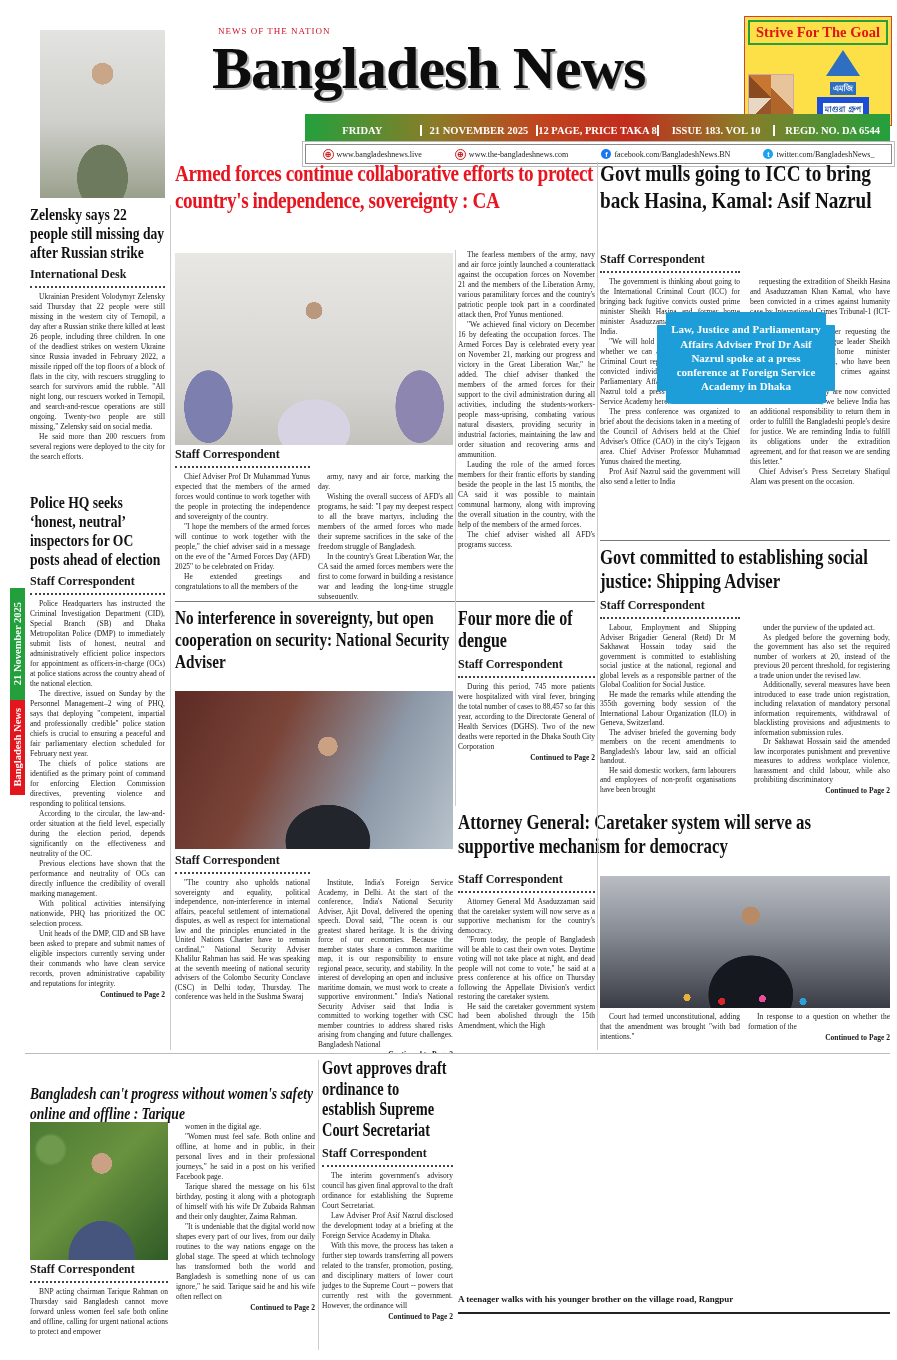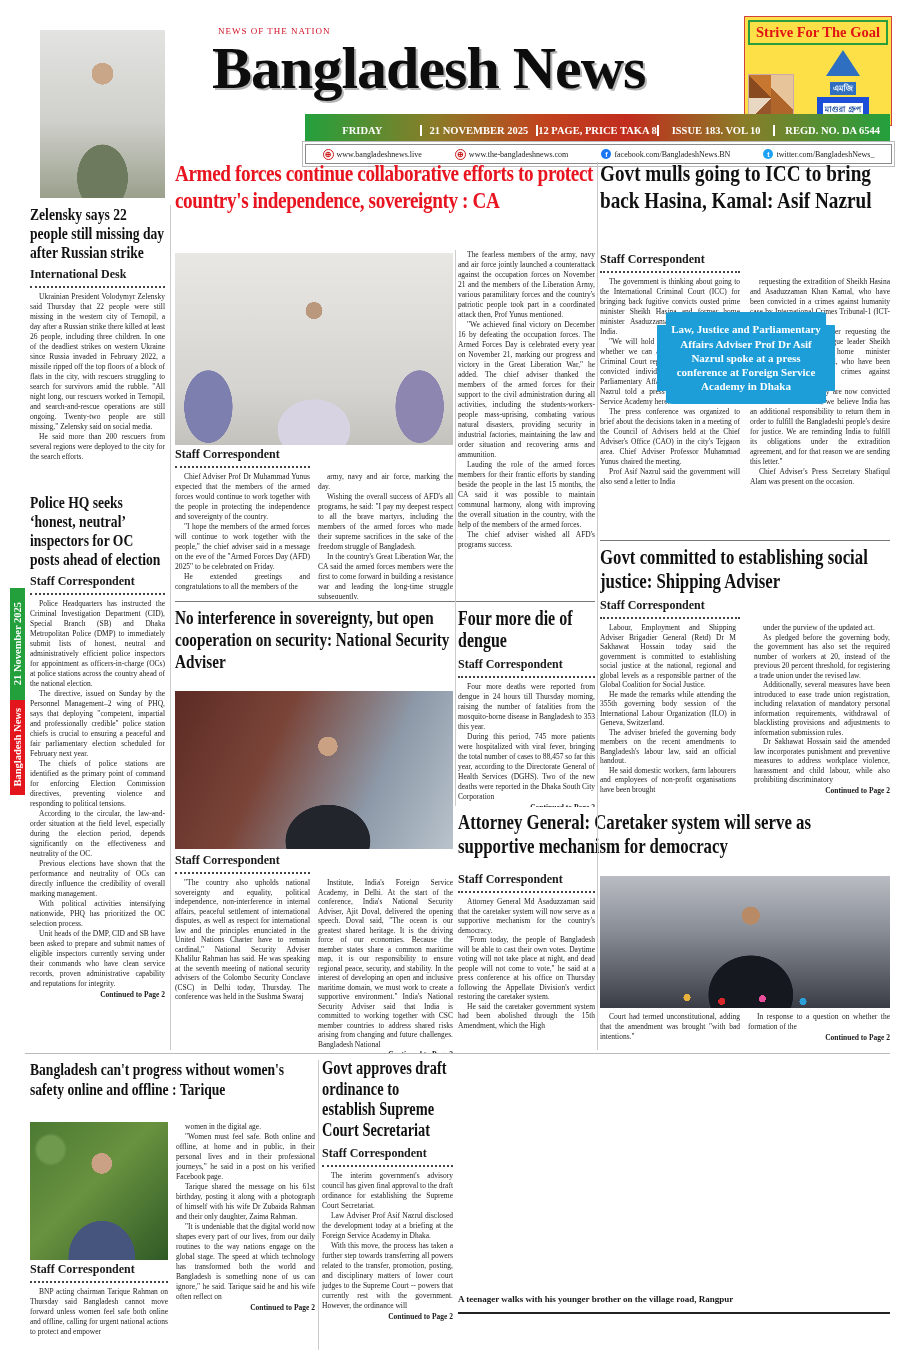--- a/index.html
+++ b/index.html
@@ -235,21 +235,20 @@
         <div class="cont">Continued to Page 2</div>
       </div>
     </div>
   </div>
 
   <div class="abs" style="left:458px;top:607px;width:137px;height:200px;overflow:hidden;">
     <div class="hl h-den cond">Four more die of dengue</div>
     <div class="byline">Staff Correspondent</div>
     <div class="dotted"></div>
     <div class="body">
-      <p>Four more deaths were reported from dengue in 24 hours till Thursday morning, raising the number of fatalities from the mosquito-borne disease in Bangladesh to 353 this year.</p>
       <p>During this period, 745 more patients were hospitalized with viral fever, bringing the total number of cases to 88,457 so far this year, according to the Directorate General of Health Services (DGHS). Two of the new deaths were reported in the Dhaka South City Corporation</p>
     </div>
     <div class="cont">Continued to Page 2</div>
   </div>
 
   <div class="abs" style="left:600px;top:160px;width:290px;height:92px;overflow:hidden;">
     <div class="hl h-icc cond">Govt mulls going to ICC to bring back Hasina, Kamal: Asif Nazrul</div>
   </div>
   <div class="abs" style="left:600px;top:252px;width:290px;height:286px;overflow:hidden;">
     <div class="byline" style="margin-top:0;">Staff Correspondent</div>
@@ -310,21 +309,21 @@
   <div class="abs body whitebg" style="left:600px;top:1012px;width:140px;height:42px;overflow:hidden;">
     <p>Court had termed unconstitutional, adding that the amendment was brought "with bad intentions."</p>
   </div>
   <div class="abs body whitebg" style="left:748px;top:1012px;width:142px;height:42px;overflow:hidden;">
     <p>In response to a question on whether the formation of the</p>
     <div class="cont">Continued to Page 2</div>
   </div>
 
   <div class="abs hrule" style="left:25px;top:1053px;width:865px;background:#bbb;"></div>
 
-  <div class="abs whitebg" style="left:30px;top:1060px;width:285px;height:58px;overflow:hidden;">
+  <div class="abs whitebg" style="left:30px;top:1084px;width:285px;height:58px;overflow:hidden;font-style:italic;">
     <div class="hl h-tar cond">Bangladesh can't progress without women's safety online and offline : Tarique</div>
   </div>
   <div class="abs photo ph-tar" style="left:30px;top:1122px;width:138px;height:138px;"></div>
   <div class="abs whitebg" style="left:30px;top:1262px;width:138px;height:92px;overflow:hidden;">
     <div class="byline" style="margin-top:0;">Staff Correspondent</div>
     <div class="dotted"></div>
     <div class="body">
       <p>BNP acting chairman Tarique Rahman on Thursday said Bangladesh cannot move forward unless women feel safe both online and offline, calling for urgent national actions to protect and empower</p>
     </div>
   </div>

